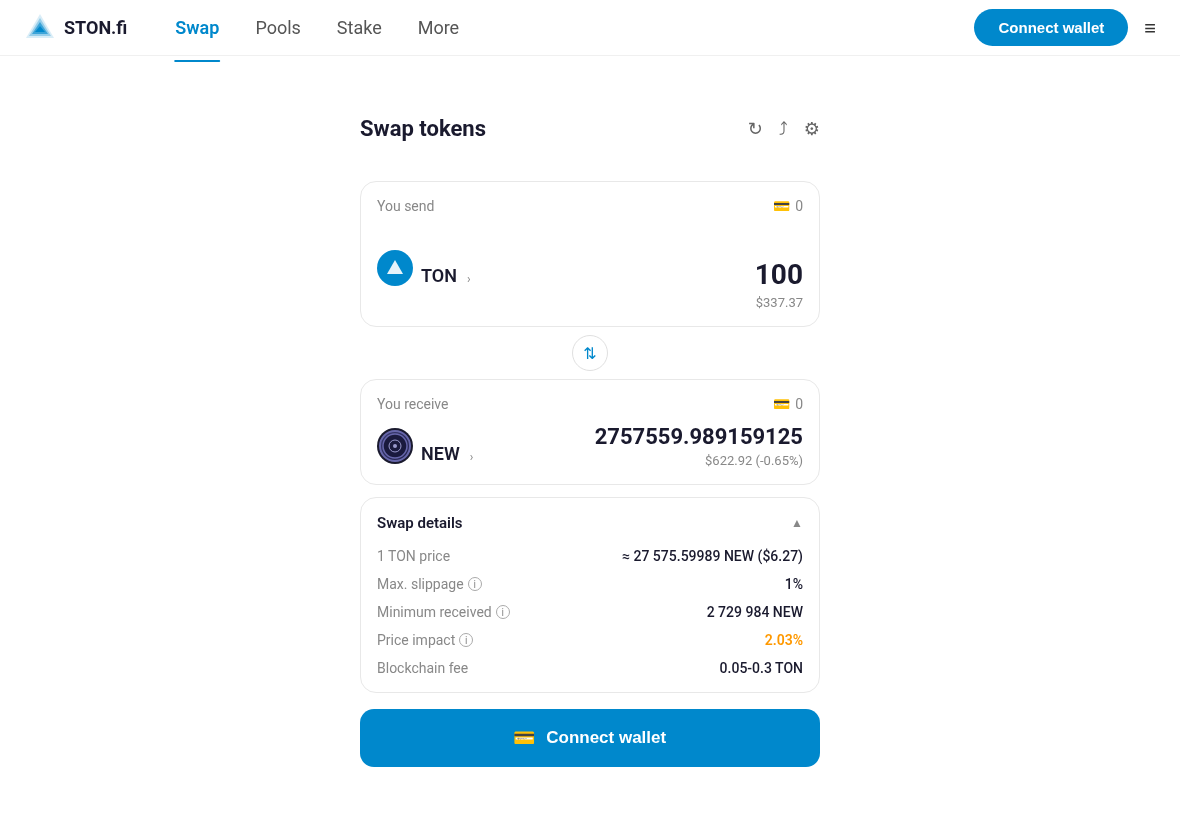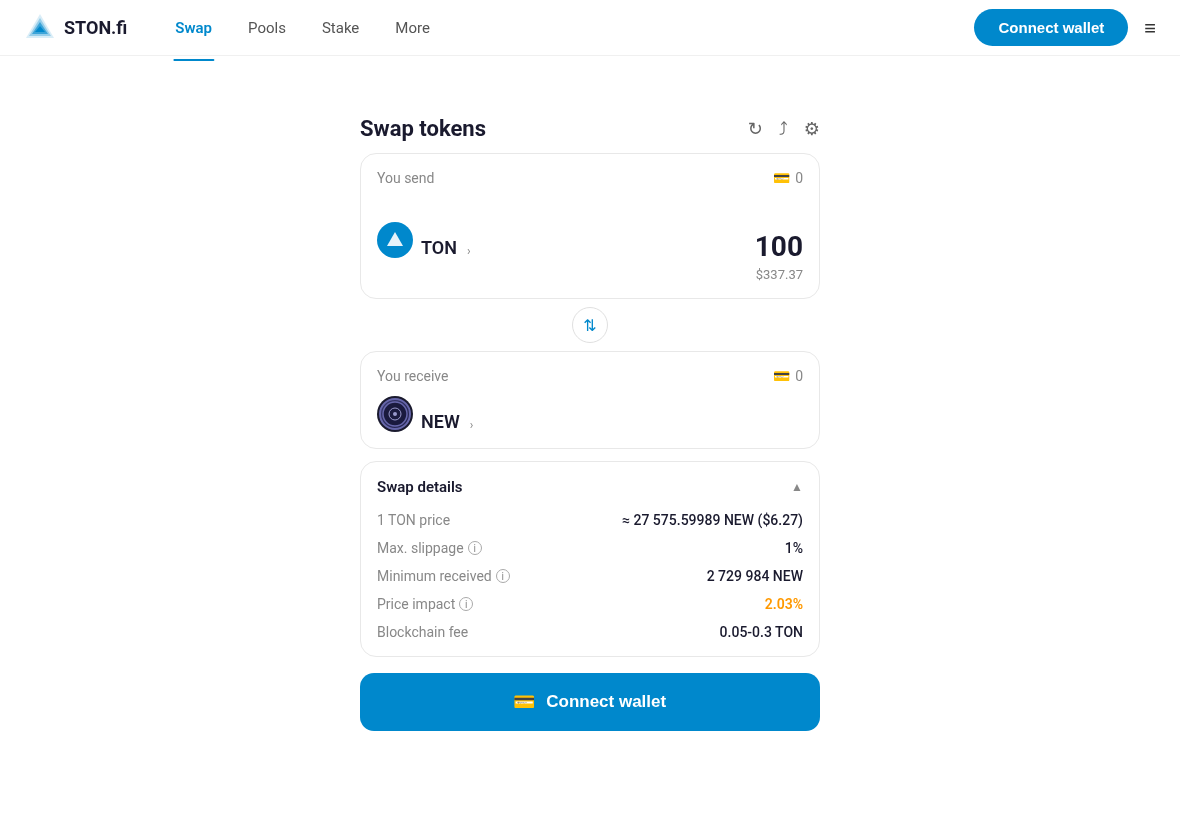--- a/index.html
+++ b/index.html
@@ -33,21 +33,21 @@
       width: 32px;
       height: 32px;
     }
     nav {
       display: flex;
       align-items: center;
       gap: 4px;
     }
     .nav-item {
       padding: 8px 16px;
-      font-size: 15px;
+      font-size: 18px;
       color: #555;
       cursor: pointer;
       text-decoration: none;
       border-radius: 8px;
       position: relative;
     }
     .nav-item.active {
       color: #0088cc;
       font-weight: 600;
     }
@@ -93,21 +93,21 @@
     .swap-card {
       width: 460px;
       background: #fff;
     }
 
     
     .swap-header {
       display: flex;
       align-items: center;
       justify-content: space-between;
-      margin-bottom: 12px;
+      margin-bottom: 40px;
     }
     .swap-title {
       font-size: 22px;
       font-weight: 700;
       color: #1a1a2e;
     }
     .swap-actions {
       display: flex;
       align-items: center;
       gap: 16px;
@@ -408,20 +408,27 @@
               <svg width="28" height="28" viewBox="0 0 28 28" xmlns="http://www.w3.org/2000/svg">
                 <circle cx="14" cy="14" r="12" fill="#1a1a3e" stroke="#6666aa" stroke-width="1.5"></circle>
                 <circle cx="14" cy="14" r="6" fill="none" stroke="#9999cc" stroke-width="1"></circle>
                 <circle cx="14" cy="14" r="2" fill="#9999cc"></circle>
               </svg>
             </div>
           </div>
           <span class="token-name">NEW</span>
           <span class="chevron">›</span>
         </div>
+        <div>
+          <div class="token-receive-amount">2757559.989159125</div>
+          <div class="token-usd-warn">
+            <span>$622.92</span>
+            <span>(-0.65%)</span>
+          </div>
+        </div>
       </div>
     </div>
 
     <div class="swap-details">
       <div class="swap-details-header">
         <span class="swap-details-title">Swap details</span>
         <span class="chevron-up">▲</span>
       </div>
 
       <div class="detail-row">

